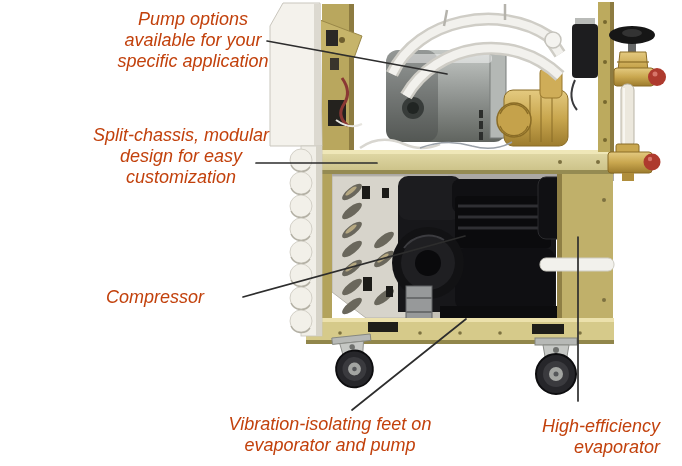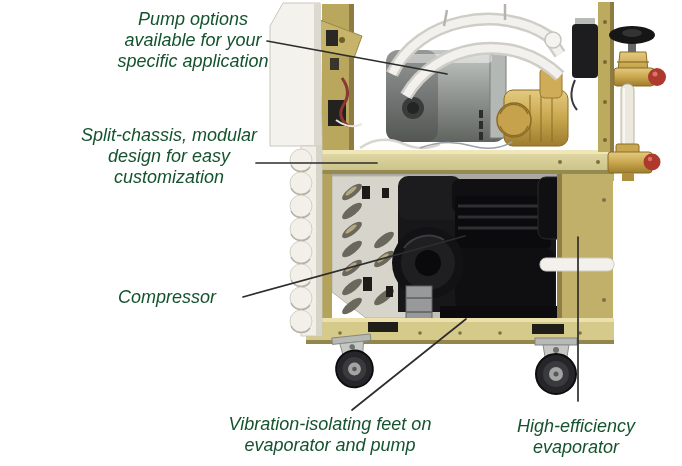--- a/index.html
+++ b/index.html
@@ -1,25 +1,25 @@
 <!DOCTYPE html>
 <html><head>
 <meta charset="utf-8">
 <style>
   html,body{margin:0;padding:0;background:#ffffff;}
   .stage{position:relative;width:682px;height:466px;background:#ffffff;overflow:hidden;
          font-family:"Liberation Sans",sans-serif;}
   .stage svg{position:absolute;left:0;top:0;}
   .label{position:absolute;font-style:italic;font-size:18px;line-height:1.17;
-         color:#14532d;text-align:center;white-space:pre-line;}
+         color:#c2410c;text-align:center;white-space:pre-line;}
   .lbl-pump{left:86px;top:9px;width:214px;}
-  .lbl-split{left:60px;top:125px;width:218px;}
-  .lbl-compressor{left:88px;top:287px;width:158px;}
+  .lbl-split{left:72px;top:125px;width:218px;}
+  .lbl-compressor{left:76px;top:287px;width:158px;}
   .lbl-vibration{left:212px;top:414px;width:236px;}
-  .lbl-evaporator{left:492px;top:416px;width:168px;}
+  .lbl-evaporator{left:492px;top:416px;width:168px;text-align:right;}
 </style>
 </head>
 <body>
 
 <div class="stage">
 
 <svg width="682" height="466" viewBox="0 0 682 466">
   <defs>
     <linearGradient id="gm" x1="0" y1="0" x2="0" y2="1">
       <stop offset="0" stop-color="#c4c8c5"></stop>

